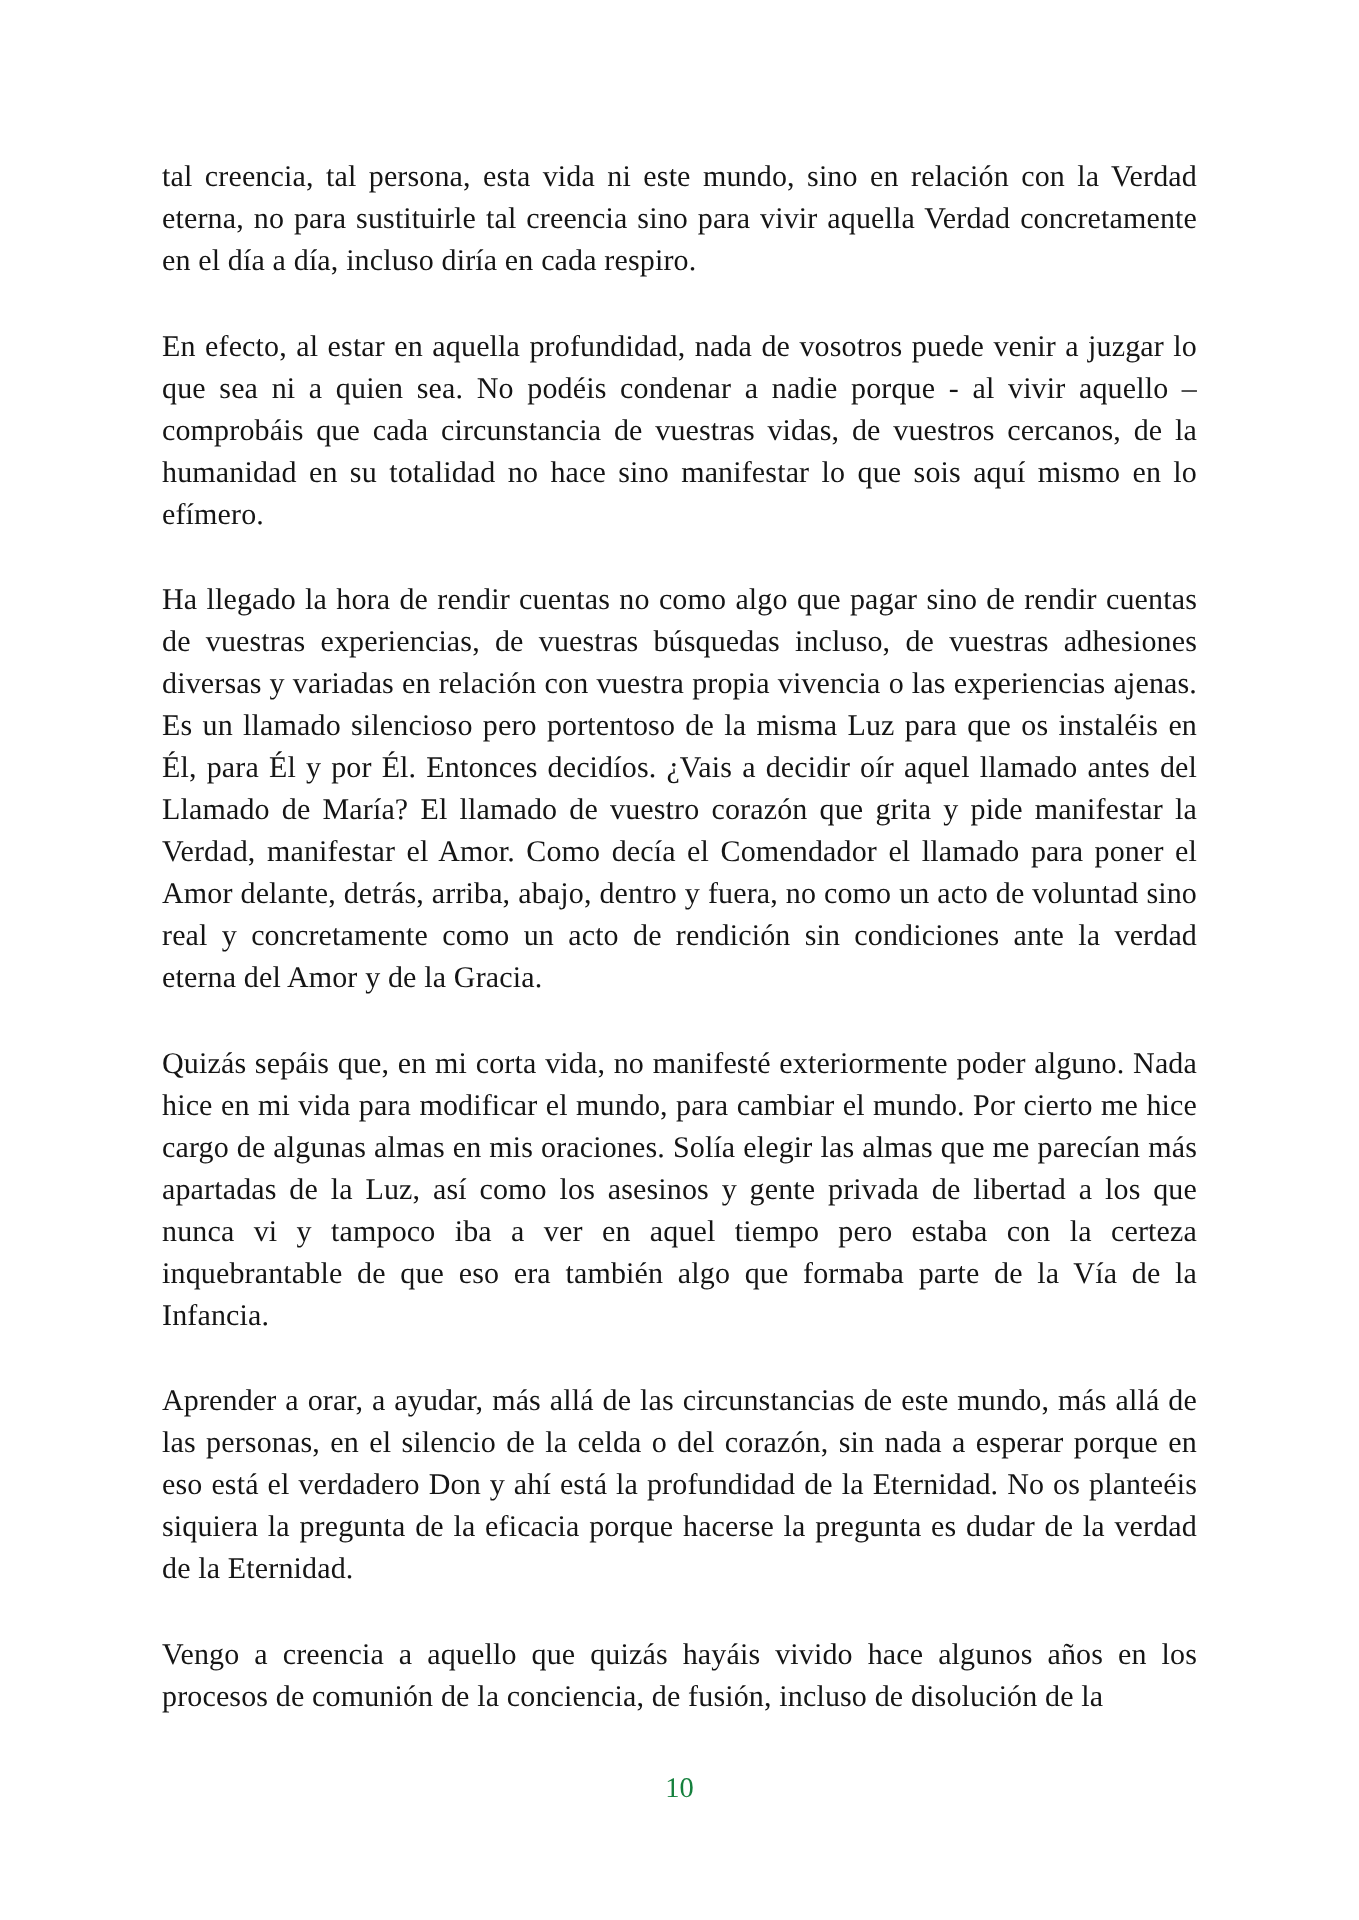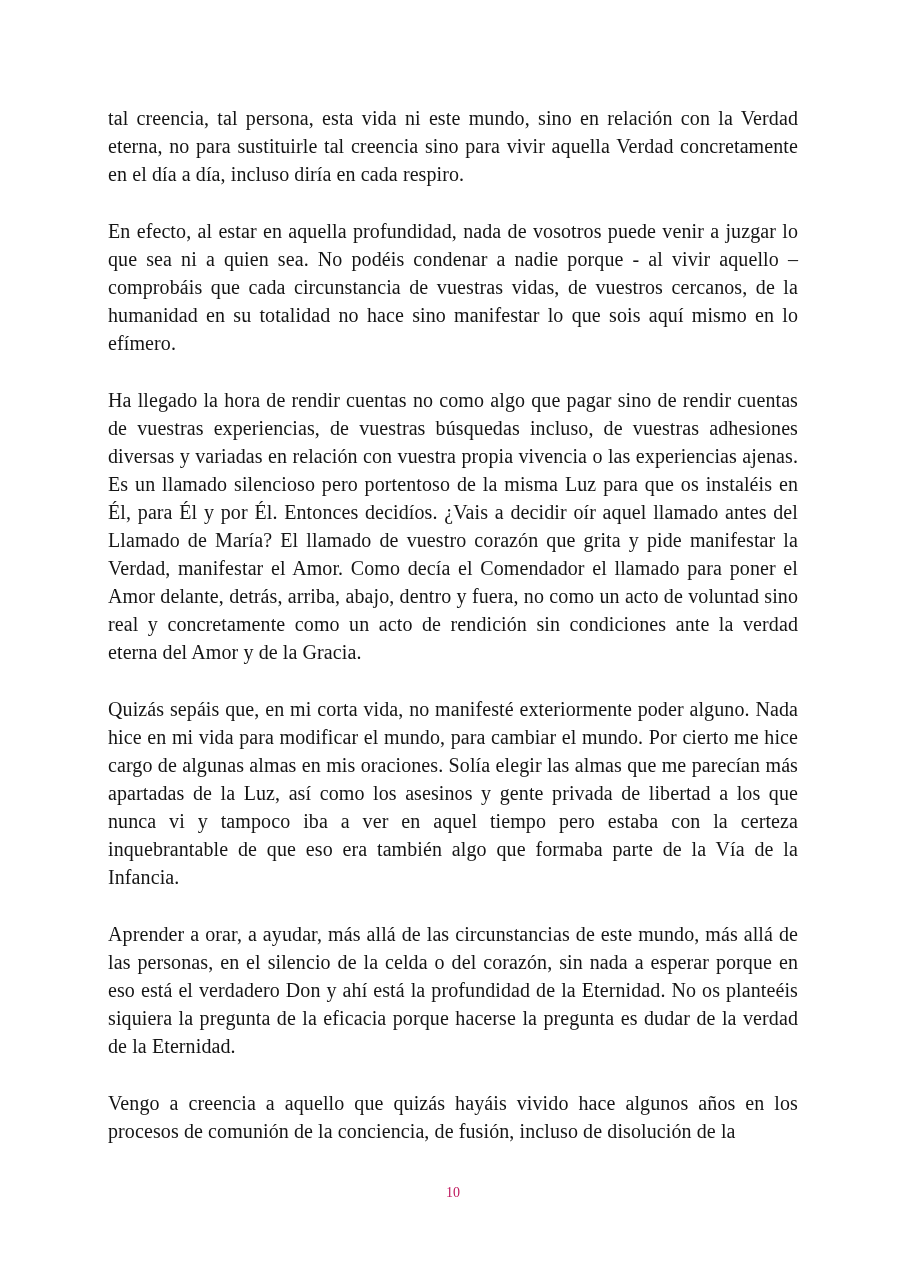--- a/index.html
+++ b/index.html
@@ -36,23 +36,23 @@
     text-align: justify;
     text-justify: inter-word;
     letter-spacing: 0.1px;
   }
   .page-number {
     position: absolute;
     left: 0;
     bottom: 76px;
     width: 100%;
     text-align: center;
-    font-size: 14px;
+    font-size: 19px;
     line-height: 22px;
-    color: #be185d;
+    color: #15803d;
   }
 </style>
 </head>
 <body>
 
 <div class="page">
   <div class="text-block">
       <p>tal creencia, tal persona, esta vida ni este mundo, sino en relación con la Verdad eterna, no para sustituirle tal creencia sino para vivir aquella Verdad concretamente en el día a día, incluso diría en cada respiro.</p>
       <p>En efecto, al estar en aquella profundidad, nada de vosotros puede venir a juzgar lo que sea ni a quien sea. No podéis condenar a nadie porque - al vivir aquello – comprobáis que cada circunstancia de vuestras vidas, de vuestros cercanos, de la humanidad en su totalidad no hace sino manifestar lo que sois aquí mismo en lo efímero.</p>
       <p>Ha llegado la hora de rendir cuentas no como algo que pagar sino de rendir cuentas de vuestras experiencias, de vuestras búsquedas incluso, de vuestras adhesiones diversas y variadas en relación con vuestra propia vivencia o las experiencias ajenas. Es un llamado silencioso pero portentoso de la misma Luz para que os instaléis en Él, para Él y por Él. Entonces decidíos. ¿Vais a decidir oír aquel llamado antes del Llamado de María? El llamado de vuestro corazón que grita y pide manifestar la Verdad, manifestar el Amor. Como decía el Comendador el llamado para poner el Amor delante, detrás, arriba, abajo, dentro y fuera, no como un acto de voluntad sino real y concretamente como un acto de rendición sin condiciones ante la verdad eterna del Amor y de la Gracia.</p>

